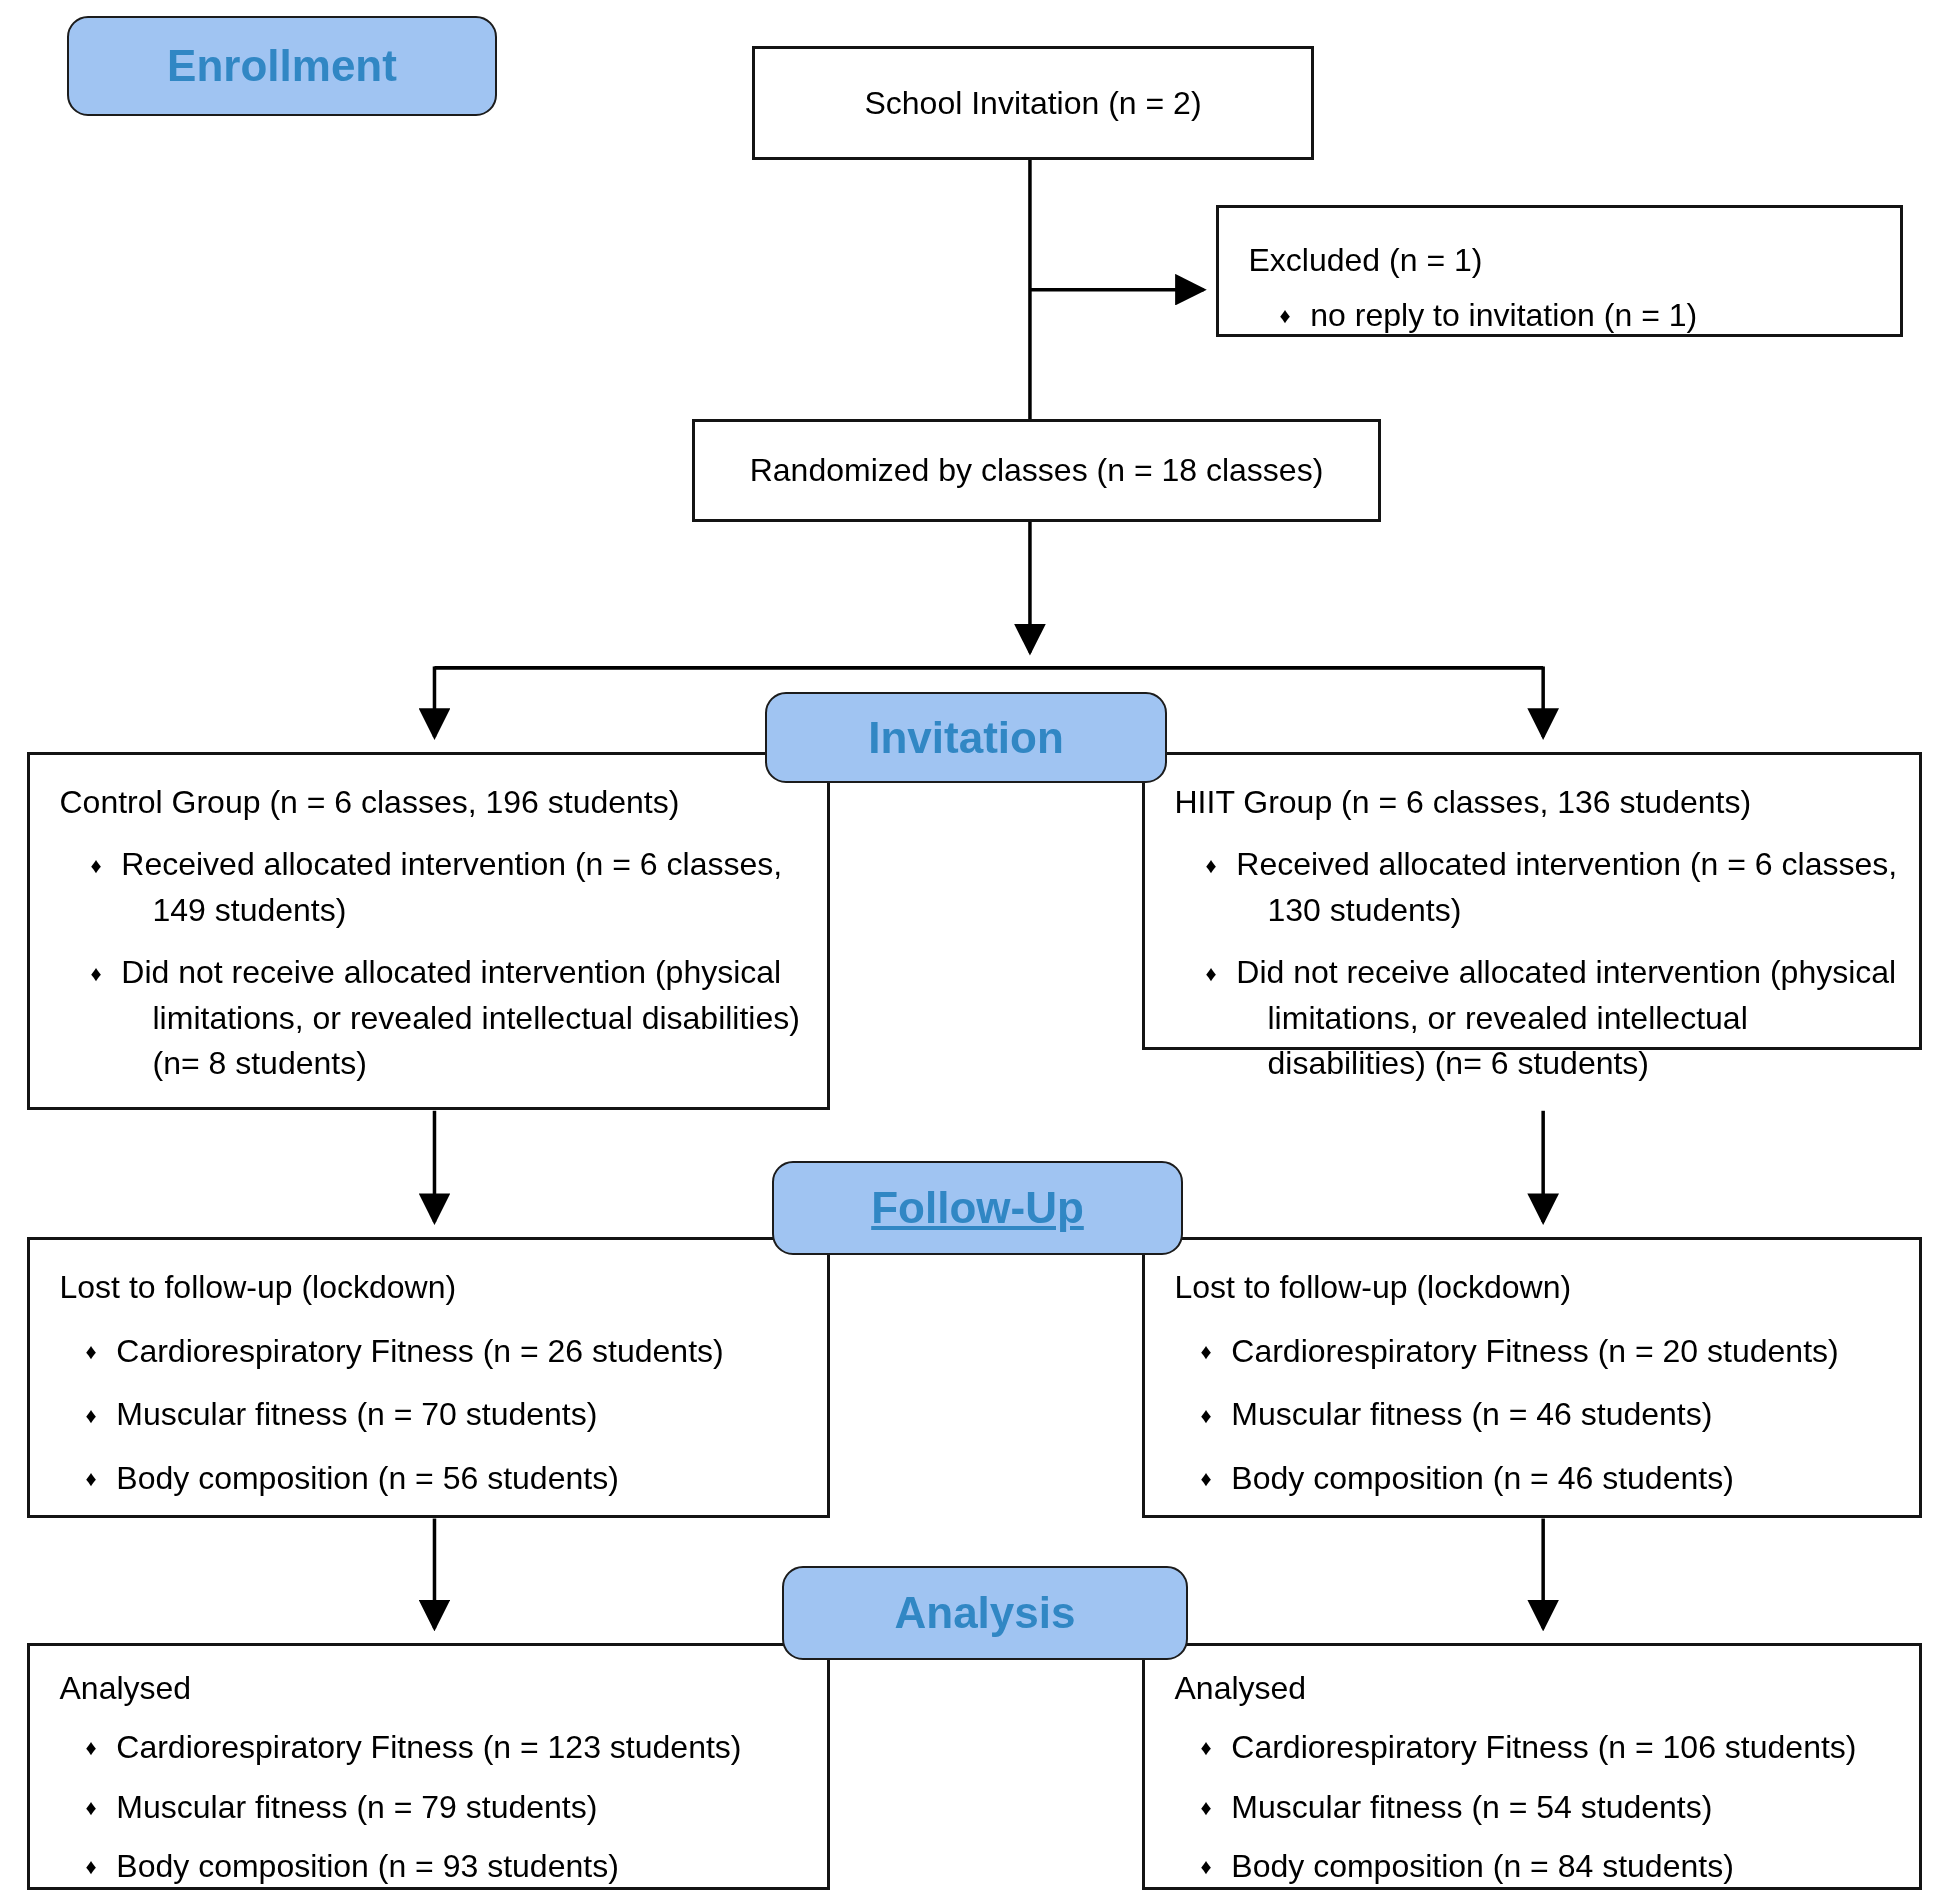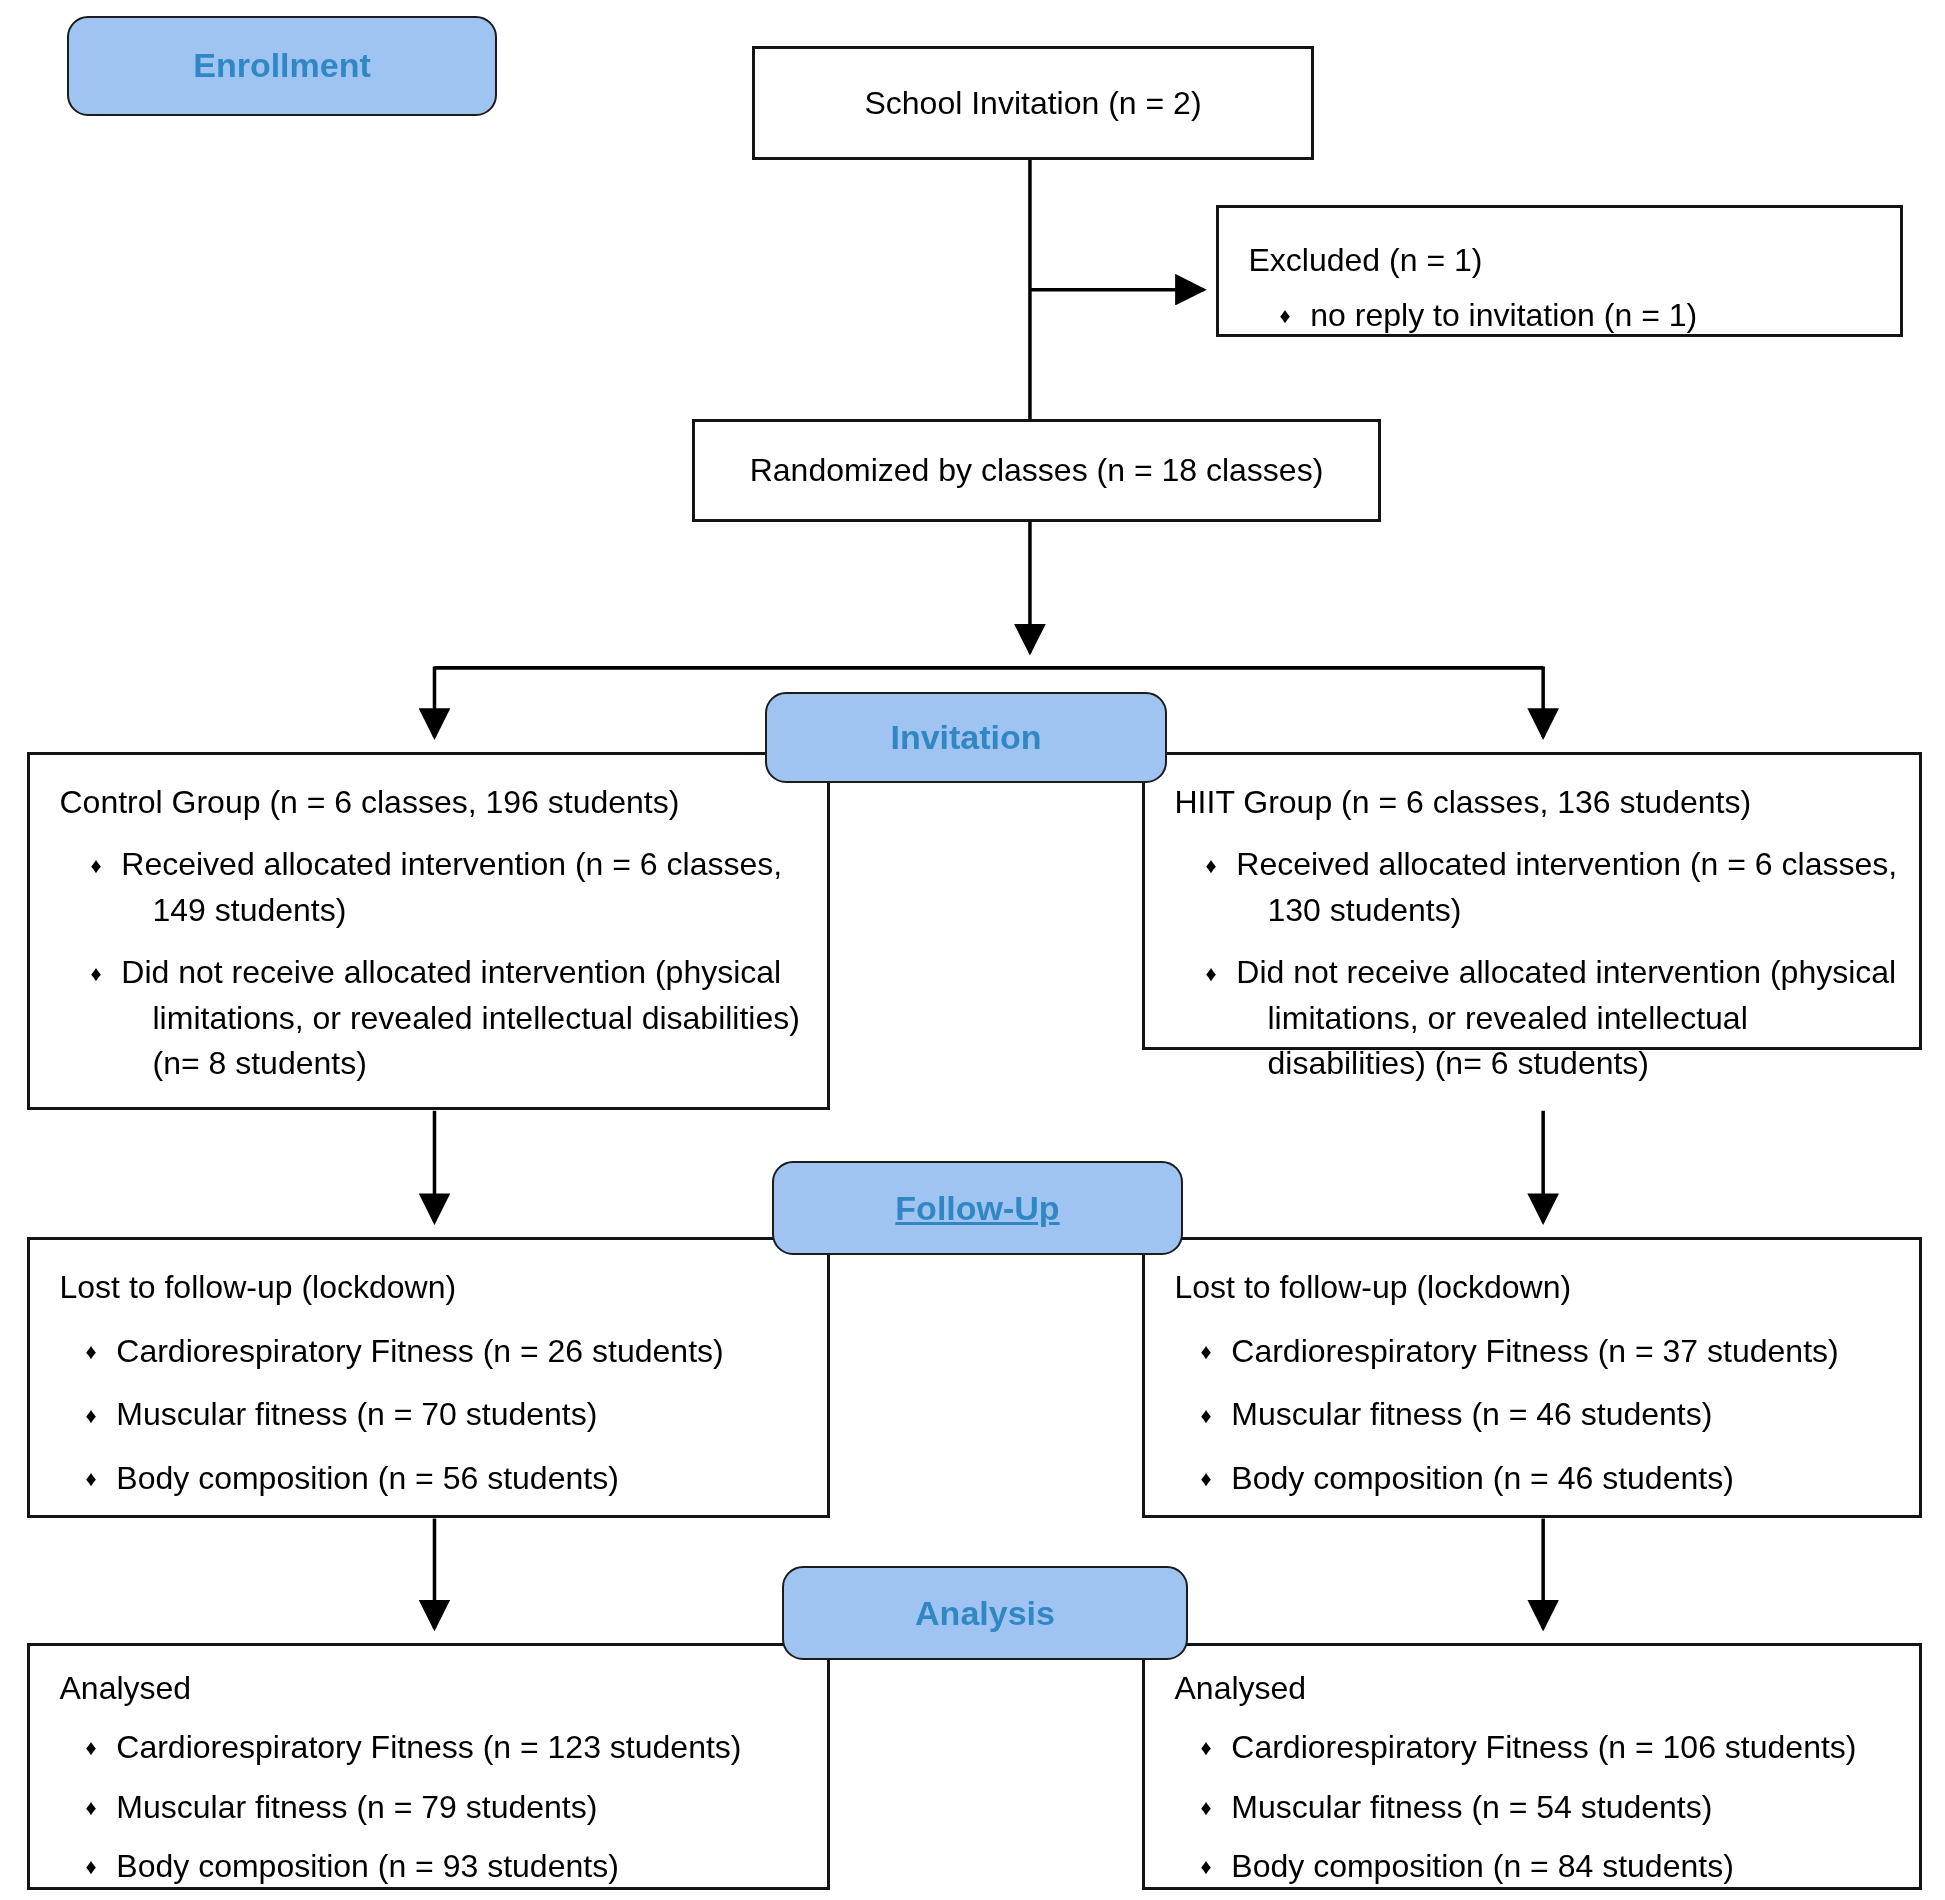--- a/index.html
+++ b/index.html
@@ -50,21 +50,21 @@
   .fu .bullet, .an .bullet { padding-left: 65px; text-indent: -39px; margin-top: 18.3px; }
   .an .content { padding-top: 19.7px; }
   .an .bullet { margin-top: 14px; }
   .stage {
     position: absolute;
     background: #A0C4F2;
     border: 2.8px solid #1c1c1c;
     border-radius: 21px;
     color: #3187C4;
     font-weight: 700;
-    font-size: 34px;
+    font-size: 44px;
     display: flex;
     align-items: center;
     justify-content: center;
     z-index: 3;
     box-sizing: border-box;
   }
 </style>
 </head>
 <body>
 
@@ -157,21 +157,21 @@
       <div class="bullet">
         <span class="diamond">♦</span><span>Body composition (n = 56 students)</span>
       </div>
     </div>
   </div>
 
   <div class="flowbox fu" style="left:1142px; top:1237px; width:780px; height:281px;">
     <div class="content">
       <div class="title">Lost to follow-up (lockdown)</div>
       <div class="bullet">
-        <span class="diamond">♦</span><span>Cardiorespiratory Fitness (n = 37 students)</span>
+        <span class="diamond">♦</span><span>Cardiorespiratory Fitness (n = 20 students)</span>
       </div>
       <div class="bullet">
         <span class="diamond">♦</span><span>Muscular fitness (n = 46 students)</span>
       </div>
       <div class="bullet">
         <span class="diamond">♦</span><span>Body composition (n = 46 students)</span>
       </div>
     </div>
   </div>
 

